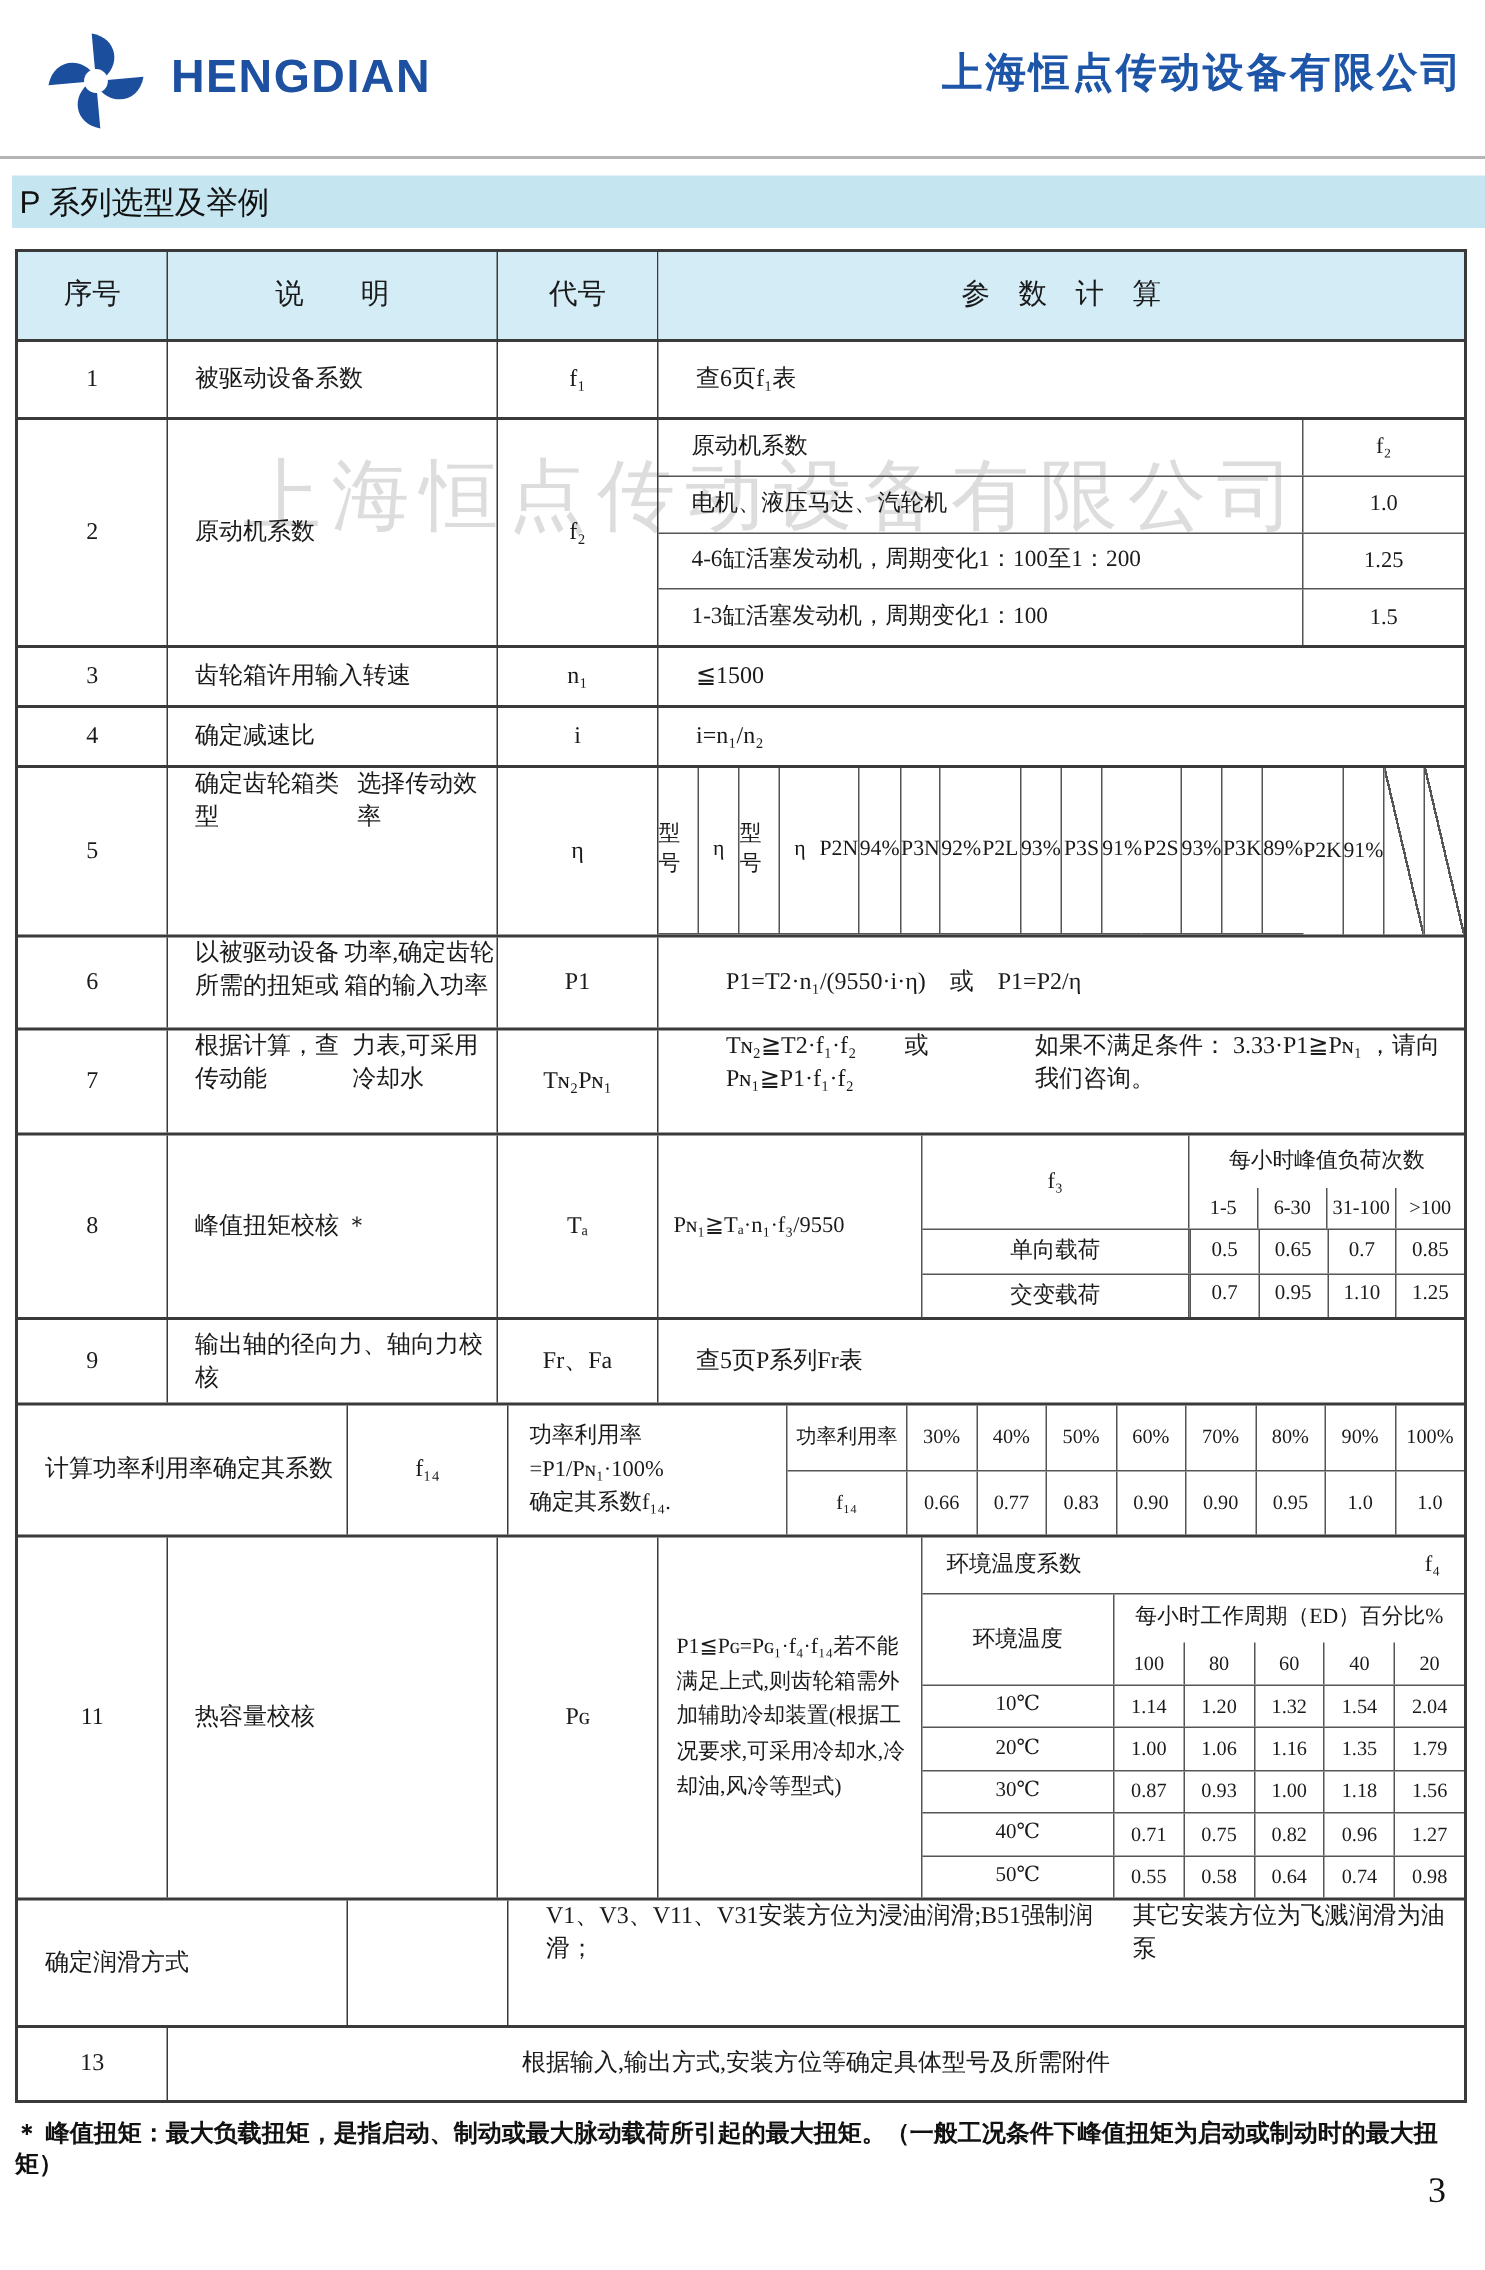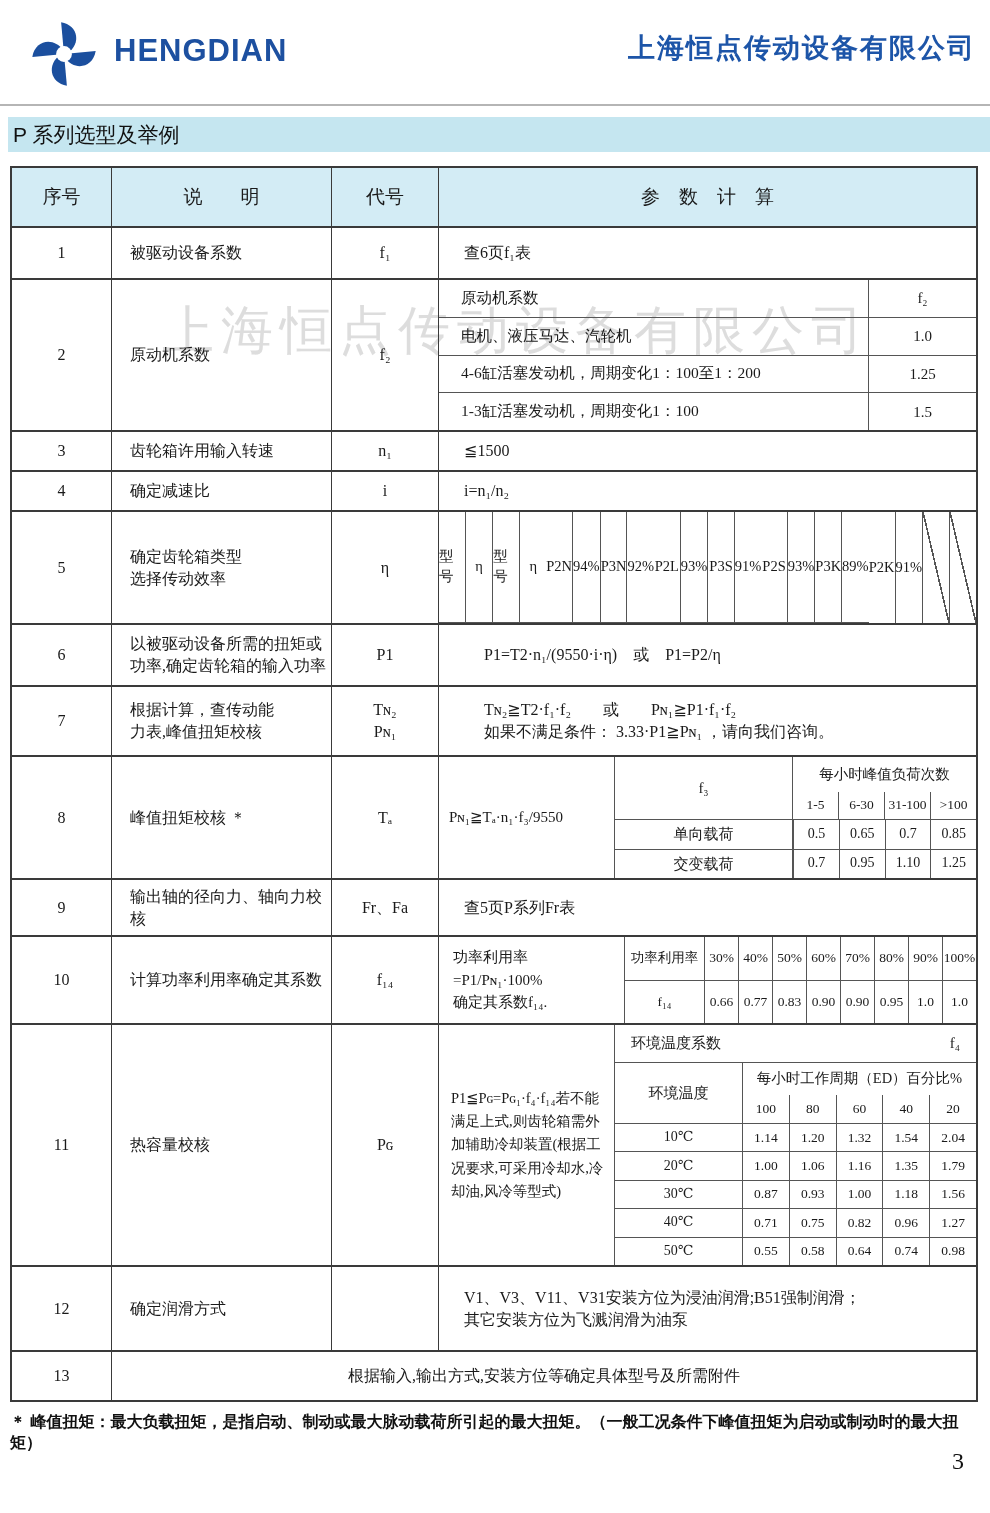--- a/index.html
+++ b/index.html
@@ -31,21 +31,21 @@
   .row:last-child { border-bottom:none; }
   .cell { border-right:1px solid #3a3a3a; display:flex; align-items:center; justify-content:center;
           font-size:16px; line-height:1.35; }
   .cell.last { border-right:none; }
   .c1 { width:100px; flex:none; }
   .c2 { width:220px; flex:none; }
   .c3 { width:107px; flex:none; }
   .c4 { flex:1; min-width:0; }
   .hd { background:#d3ecf5; font-size:19px; }
   .left { justify-content:flex-start; padding-left:18px; text-align:left; }
-  .col { flex-direction:column; align-items:flex-start; justify-content:center; }
+  .col { flex-direction:row; align-items:flex-start; justify-content:center; }
   .col.ctr { align-items:center; }
   .pad45 { padding-left:45px; }
   .sym { font-size:16px; }
 
   
   .sub2 { display:flex; flex-direction:column; align-items:stretch; padding:0; }
   .s2row { flex:1; display:flex; border-bottom:1px solid #555; }
   .s2row:last-child { border-bottom:none; }
   .s2label { flex:1; display:flex; align-items:center; padding-left:22px; font-size:15.5px; }
   .s2val { width:108px; flex:none; border-left:1px solid #555; display:flex; align-items:center; justify-content:center; font-size:15px; }
@@ -232,21 +232,21 @@
         <div>功率,确定齿轮箱的输入功率</div>
       </div>
       <div class="cell c3 sym">P1</div>
       <div class="cell c4 left last pad45">P1=T2·n₁/(9550·i·η)　或　P1=P2/η</div>
     </div>
 
     <div class="row" style="height:70px">
       <div class="cell c1">7</div>
       <div class="cell c2 left col" style="padding-left:18px">
         <div>根据计算，查传动能</div>
-        <div>力表,峰值扭矩校核</div>
+        <div>力表,可采用冷却水</div>
       </div>
       <div class="cell c3 sym col ctr">
         <div>Tɴ₂</div>
         <div>Pɴ₁</div>
       </div>
       <div class="cell c4 left col last pad45">
         <div>Tɴ₂≧T2·f₁·f₂　　或　　Pɴ₁≧P1·f₁·f₂</div>
         <div>如果不满足条件：  3.33·P1≧Pɴ₁  ，请向我们咨询。</div>
       </div>
     </div>
@@ -289,21 +289,20 @@
     </div>
 
     <div class="row" style="height:57px">
       <div class="cell c1">9</div>
       <div class="cell c2 left">输出轴的径向力、轴向力校核</div>
       <div class="cell c3 sym">Fr、Fa</div>
       <div class="cell c4 left last" style="padding-left:25px">查5页P系列Fr表</div>
     </div>
 
     <div class="row" style="height:88px">
-      <div class="cell c1">10</div>
       <div class="cell c2 left">计算功率利用率确定其系数</div>
       <div class="cell c3 sym">f₁₄</div>
       <div class="cell c4 last r10wrap">
         <div class="f10left">
           <div>功率利用率</div>
           <div>=P1/Pɴ₁·100%</div>
           <div>确定其系数f₁₄.</div>
         </div>
         <div class="t10">
           <div class="t10r">
@@ -394,21 +393,20 @@
             <div class="t11v">0.58</div>
             <div class="t11v">0.64</div>
             <div class="t11v">0.74</div>
             <div class="t11v">0.98</div>
           </div>
         </div>
       </div>
     </div>
 
     <div class="row" style="height:85px">
-      <div class="cell c1">12</div>
       <div class="cell c2 left">确定润滑方式</div>
       <div class="cell c3 sym"></div>
       <div class="cell c4 left col last" style="padding-left:25px">
         <div>V1、V3、V11、V31安装方位为浸油润滑;B51强制润滑；</div>
         <div>其它安装方位为飞溅润滑为油泵</div>
       </div>
     </div>
 
     <div class="row" style="height:48px">
       <div class="cell c1">13</div>

